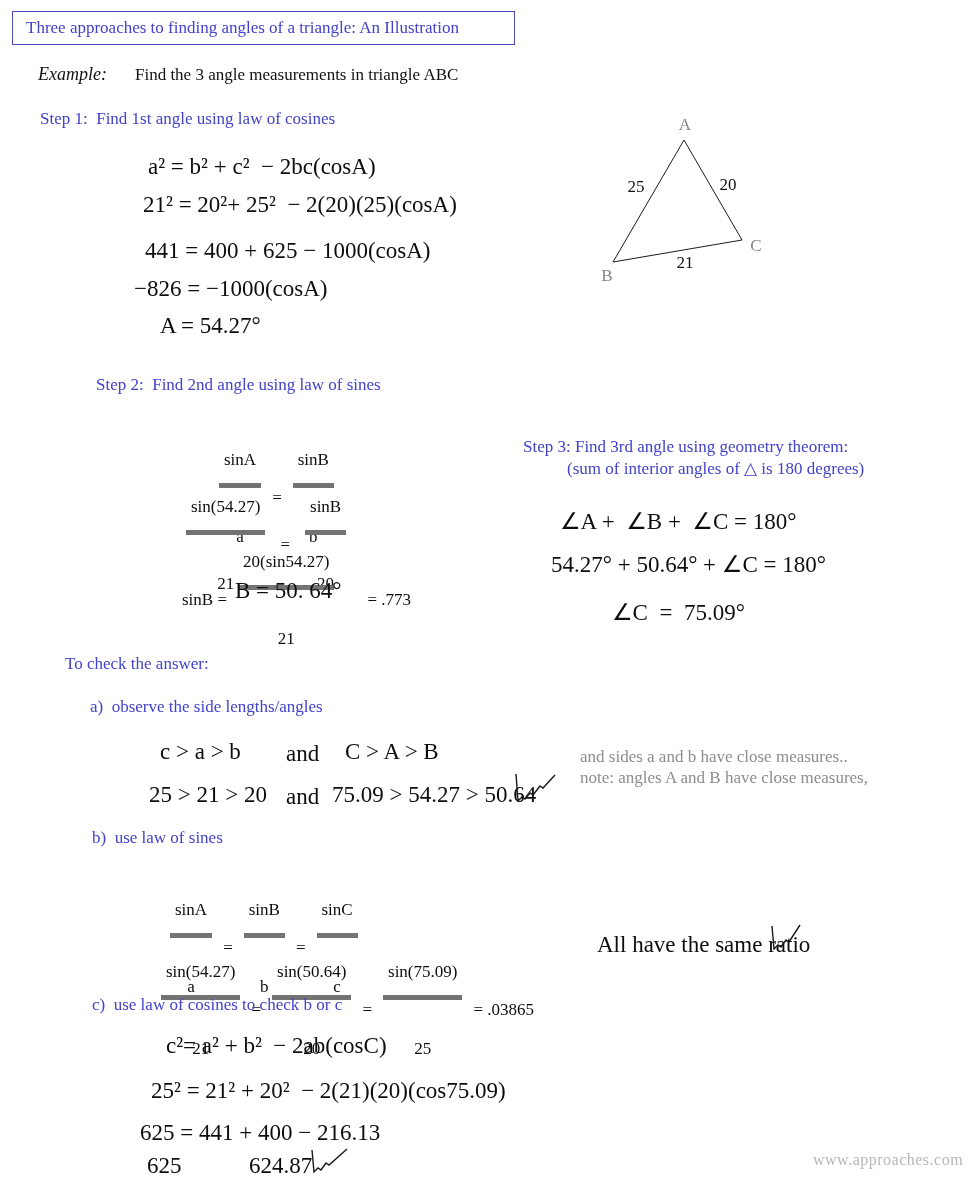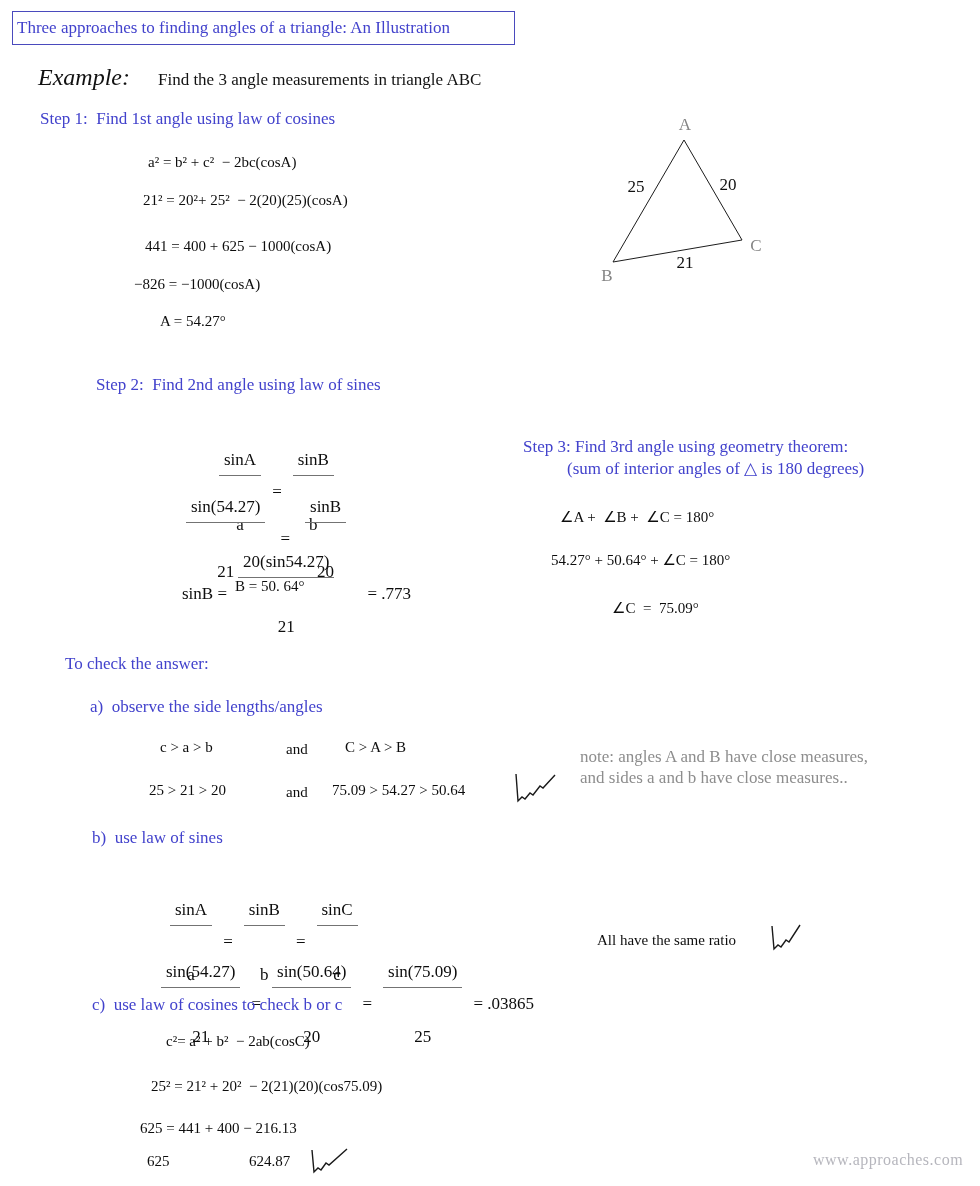--- a/index.html
+++ b/index.html
@@ -5,31 +5,31 @@
   html,body{margin:0;padding:0;background:#ffffff;}
   .page{
     position:relative;width:980px;height:1186px;background:#ffffff;
     font-family:"Liberation Serif",serif;color:#111;overflow:hidden;
   }
   .abs{position:absolute;}
   .pre{white-space:pre;}
   .blue{color:#4242cc;}
   .gray{color:#8d8d8d;}
   .t17{font-size:17px;}
-  .t18{font-size:24px;}
+  .t18{font-size:18px;}
   .italic{font-style:italic;}
   .title-box{
     position:absolute;left:12px;top:11px;width:503px;height:34px;
     border:1px solid #4a4abd;box-sizing:border-box;
-    display:flex;align-items:center;padding-left:4px;
+    display:flex;align-items:center;padding-left:13px;
   }
-  .eq{font-size:15px;white-space:pre;color:#0d0d0d;}
+  .eq{font-size:23px;white-space:pre;color:#0d0d0d;}
   .eqrow{position:absolute;display:flex;align-items:center;gap:11px;font-size:17px;color:#0d0d0d;}
   .frac{display:inline-block;text-align:center;line-height:1.12;white-space:pre;}
-  .frac .num{display:block;border-bottom:1px solid #737373;padding:0 5px 6px 5px;}
+  .frac .num{display:block;border-bottom:5px solid #737373;padding:0 5px 14px 5px;}
   .frac .den{display:block;padding-top:1px;}
   .note-line{font-size:17px;line-height:21px;white-space:pre;}
   .watermark{font-size:16px;color:#b6b6bd;letter-spacing:0.5px;}
   svg text{font-family:"Liberation Serif",serif;font-size:17px;}
   .v-gray{fill:#858585;}
   .v-black{fill:#111;}
 </style>
 </head>
 <body>
 
@@ -111,22 +111,22 @@
   <div class="abs eq" style="left:286px;top:741px;">and</div>
   <div class="abs eq" style="left:345px;top:739px;">C &gt; A &gt; B</div>
   <div class="abs eq" style="left:149px;top:782px;">25 &gt; 21 &gt; 20</div>
   <div class="abs eq" style="left:286px;top:784px;">and</div>
   <div class="abs eq" style="left:332px;top:782px;">75.09 &gt; 54.27 &gt; 50.64</div>
   <svg class="abs" style="left:512px;top:768px;" width="46" height="38" viewBox="0 0 46 38">
     <polyline points="4,6 6,33 10,29 13,31 18,25 21,27 28,18 31,20 43,7" fill="none" stroke="#1a1a1a" stroke-width="1.4"></polyline>
   </svg>
 
   <div class="abs gray" style="left:580px;top:746px;">
+    <div class="note-line">and sides a and b have close measures..</div>
     <div class="note-line">note: angles A and B have close measures,</div>
-    <div class="note-line">and sides a and b have close measures..</div>
   </div>
 
   <div class="abs blue t17 pre" style="left:92px;top:828px;">b)  use law of sines</div>
 
   <div class="eqrow" style="left:170px;top:862px;">
     <span class="frac">
       <span class="num">sinA</span>
       <span class="den">a</span>
     </span>
     <span>=</span>

